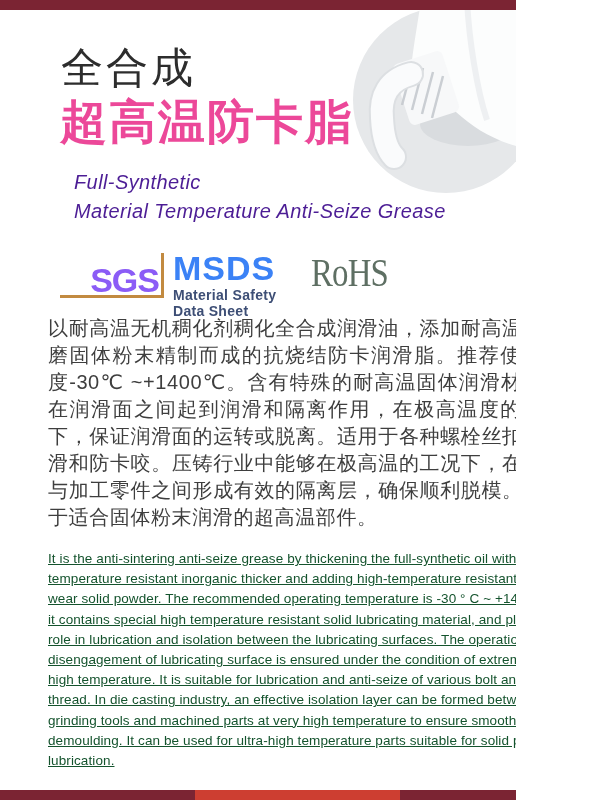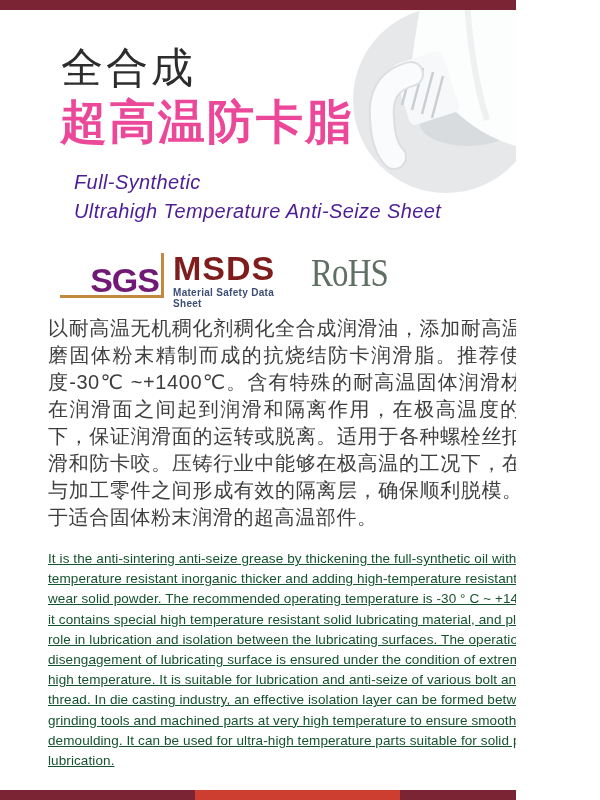--- a/index.html
+++ b/index.html
@@ -15,25 +15,25 @@
   .title-accent{position:absolute;left:60px;top:96px;font-size:47px;font-weight:bold;
             color:#ec4899;letter-spacing:2px;line-height:1.1;z-index:2;}
 
   .subtitle{position:absolute;left:74px;top:168px;font-style:italic;color:#4c1d95;
             font-size:20px;line-height:29px;letter-spacing:0.4px;z-index:2;}
 
   .certs{position:absolute;left:0;top:0;width:600px;height:0;}
   .sgs{position:absolute;left:60px;top:253px;width:101px;height:42px;
        border-right:3px solid #c28a40;border-bottom:3px solid #c28a40;
        display:flex;align-items:flex-end;justify-content:flex-end;}
-  .sgs .txt{font-size:34px;font-weight:bold;color:#701a75;letter-spacing:-1px;
+  .sgs .txt{font-size:34px;font-weight:bold;color:#8b5cf6;letter-spacing:-1px;
        line-height:0.82;padding-right:2px;}
   .msds{position:absolute;left:173px;top:251px;width:130px;}
-  .msds .big{font-size:34px;font-weight:bold;color:#7f1d1d;letter-spacing:1px;line-height:1;}
-  .msds .small{font-size:10px;color:#3d4e75;letter-spacing:0.3px;margin-top:2px;font-weight:bold;}
+  .msds .big{font-size:34px;font-weight:bold;color:#3b82f6;letter-spacing:1px;line-height:1;}
+  .msds .small{font-size:14px;color:#3d4e75;letter-spacing:0.3px;margin-top:2px;font-weight:bold;}
   .rohs{position:absolute;left:311px;top:249px;font-family:"Liberation Serif","DejaVu Serif",serif;
         font-size:40px;color:#5e6f63;letter-spacing:-1px;transform:scaleX(0.82);transform-origin:left top;}
 
   .desc-cn{position:absolute;left:48px;top:315px;width:516px;font-size:20px;
            line-height:27px;color:#3e3e3e;letter-spacing:0.6px;text-align:justify;}
   .desc-en{position:absolute;left:48px;top:549px;width:518px;font-size:13.5px;
            line-height:20.2px;color:#14532d;letter-spacing:0.1px;text-decoration:underline;}
 
   .footer-bar{position:absolute;left:0;bottom:0;width:600px;height:10px;display:flex;z-index:5;}
   .footer-bar .seg-maroon-l{width:195px;background:#7b2433;}
@@ -63,21 +63,21 @@
       <path d="M 95,74 C 72,80 64,96 66,118 C 67,139 71,150 78,157" stroke="#dcdfe2" stroke-width="26" fill="none" stroke-linecap="round"></path>
       <path d="M 95,74 C 72,80 64,96 66,118 C 67,139 71,150 78,157" stroke="#fafbfc" stroke-width="22" fill="none" stroke-linecap="round"></path>
     </svg>
   </div>
 
   <div class="title-cn">全合成</div>
   <div class="title-accent">超高温防卡脂</div>
 
   <div class="subtitle">
     <div>Full-Synthetic</div>
-    <div>Ultrahigh Temperature Anti-Seize Sheet</div>
+    <div>Material Temperature Anti-Seize Grease</div>
   </div>
 
   <div class="certs">
     <div class="sgs">
       <span class="txt">SGS</span>
     </div>
     <div class="msds">
       <div class="big">MSDS</div>
       <div class="small">Material Safety Data Sheet</div>
     </div>

